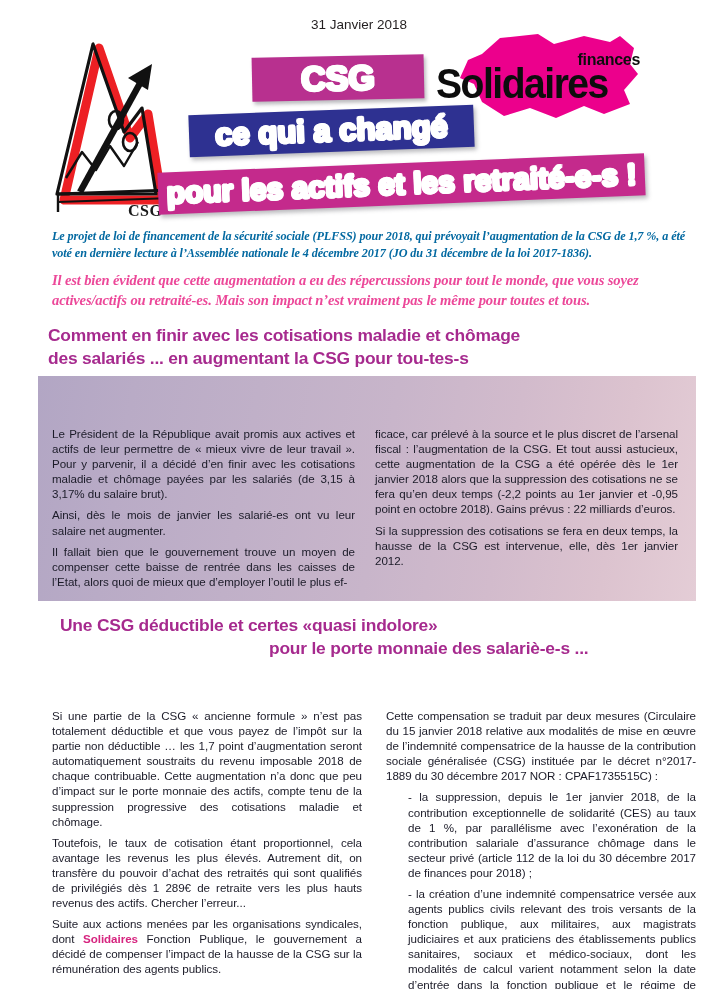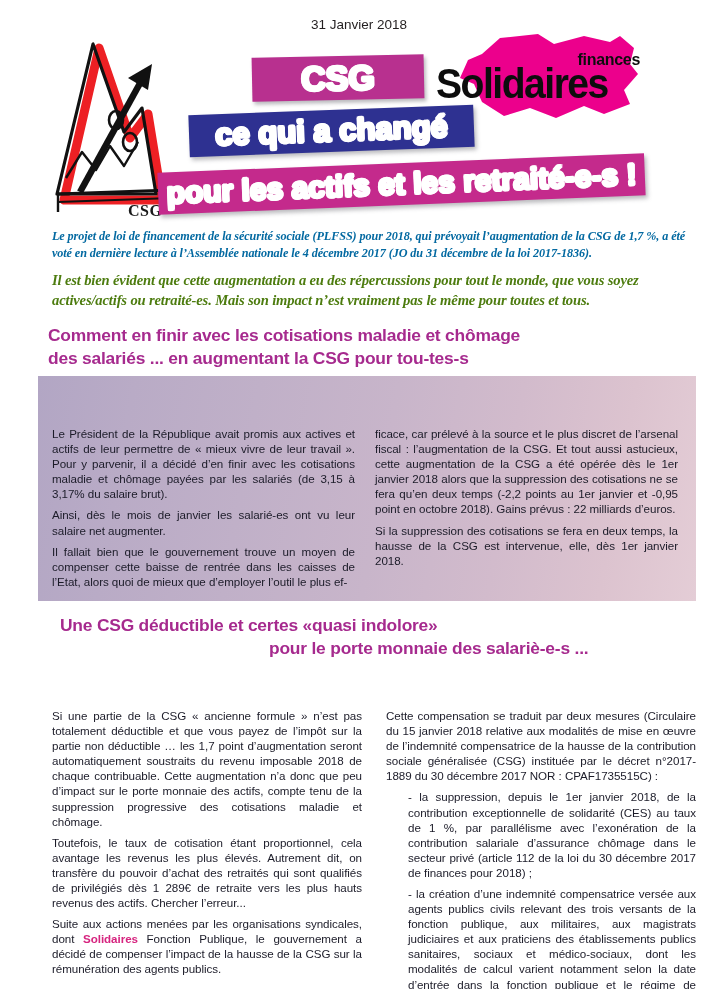--- a/index.html
+++ b/index.html
@@ -126,21 +126,21 @@
     color: #0369a1;
     margin: 0 0 9px 0;
     letter-spacing: -0.1px;
   }
   .intro-p2 {
     font-family: "Liberation Serif", serif;
     font-style: italic;
     font-weight: bold;
     font-size: 14.6px;
     line-height: 20px;
-    color: #4d7c0f;
+    color: #ec4899;
     margin: 0;
     letter-spacing: -0.15px;
   }
 
   
   .sec-head {
     font-family: "Liberation Sans", sans-serif;
     font-weight: bold;
     font-size: 17.4px;
     line-height: 23px;
@@ -258,21 +258,21 @@
 <div style="padding: 0 22px 0 38px;">
   <div class="block-tinted">
     <div class="cols">
       <div class="col">
         <p class="bodytext">Le Président de la République avait promis aux actives et actifs de leur permettre de « mieux vivre de leur travail ». Pour y parvenir, il a décidé d’en finir avec les cotisations maladie et chômage payées par les salariés (de 3,15 à 3,17% du salaire brut).</p>
         <p class="bodytext">Ainsi, dès le mois de janvier les salarié-es ont vu leur salaire net augmenter.</p>
         <p class="bodytext">Il fallait bien que le gouvernement trouve un moyen de compenser cette baisse de rentrée dans les caisses de l’Etat, alors quoi de mieux que d’employer l’outil le plus ef-</p>
       </div>
       <div class="col">
         <p class="bodytext">ficace, car prélevé à la source et le plus discret de l’arsenal fiscal : l’augmentation de la CSG. Et tout aussi astucieux, cette augmentation de la CSG a été opérée dès le 1er janvier 2018  alors que la suppression des cotisations ne se fera qu’en deux temps (-2,2 points au 1er janvier et -0,95 point en octobre 2018). Gains prévus : 22 milliards d’euros.</p>
-        <p class="bodytext">Si la suppression des cotisations se fera en deux temps, la hausse de la CSG est intervenue, elle, dès 1er janvier 2018.</p>
+        <p class="bodytext">Si la suppression des cotisations se fera en deux temps, la hausse de la CSG est intervenue, elle, dès 1er janvier 2012.</p>
       </div>
     </div>
   </div>
 </div>
 
 <div style="padding: 13px 22px 8px 52px;">
   <div class="sec-head sec2">
     <span class="l1">Une CSG déductible et certes «quasi indolore»</span>
     <span class="l2">pour le porte monnaie des salariè-e-s ...</span>
   </div>

